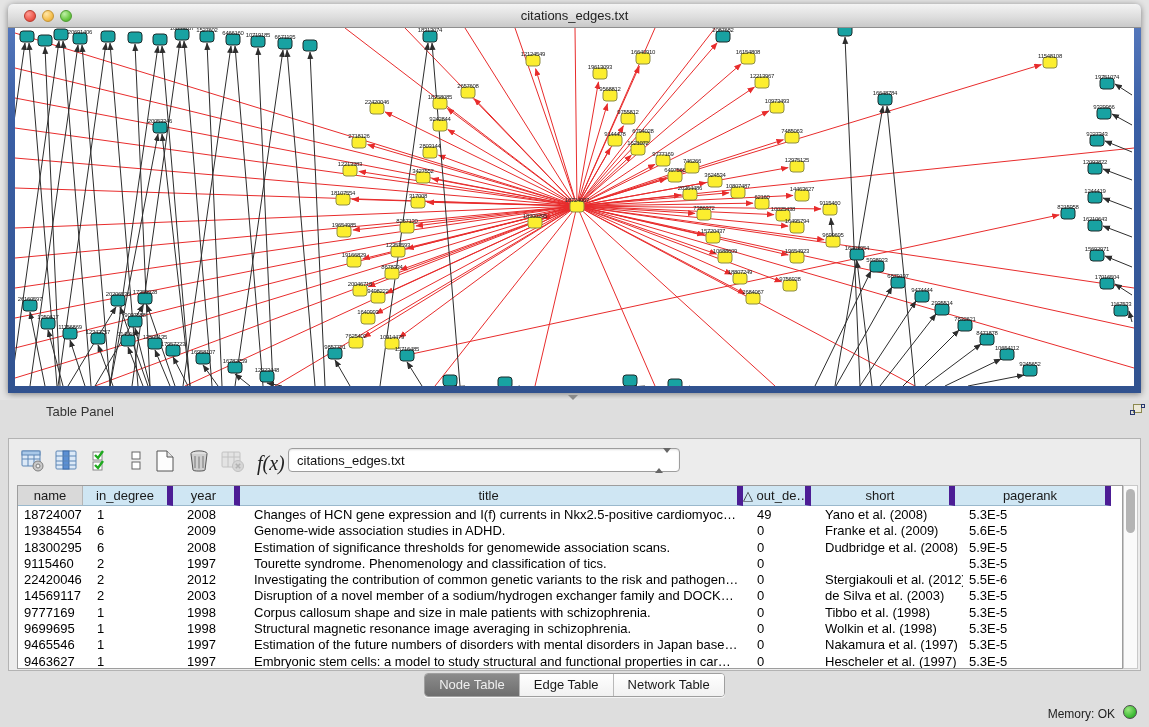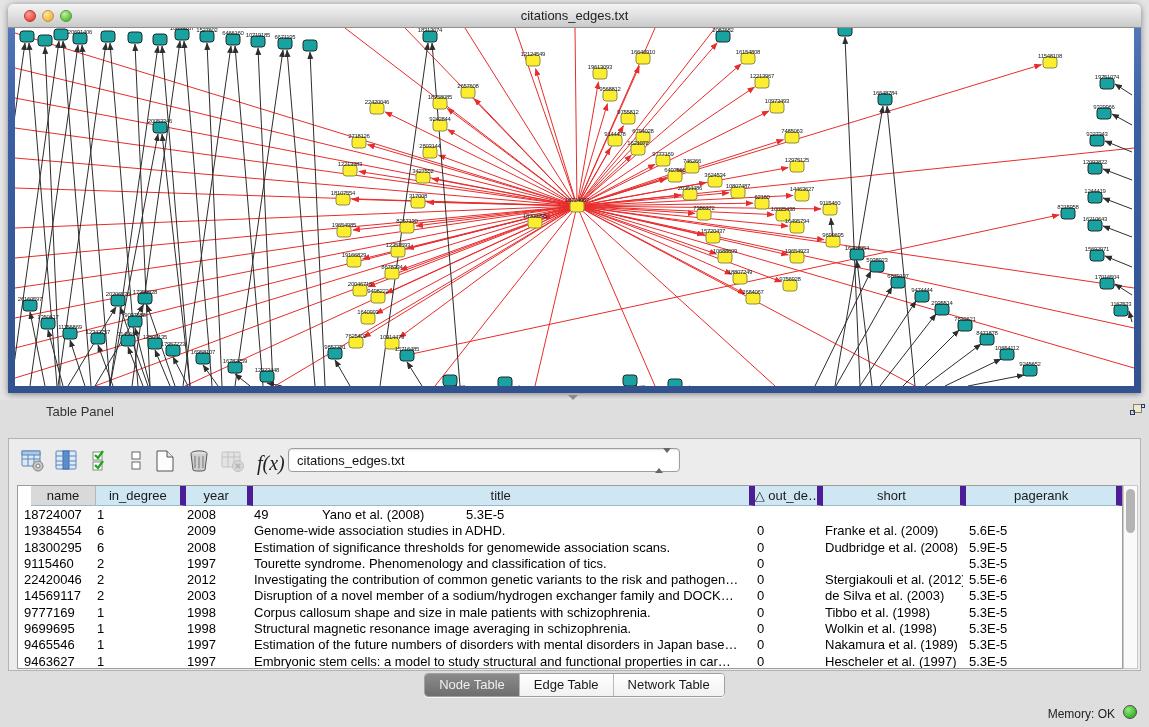--- a/index.html
+++ b/index.html
@@ -536,33 +536,34 @@
       </span>
       <span class="tbicon fx" style="left:248px; top:13px">f(x)</span>
 
       <div class="combo">
         <span>citations_edges.txt</span>
         <span class="arrows"><span class="up"></span><span class="down"></span></span>
       </div>
 
       <div class="tablewrap">
         <div class="thead" id="thead">
-            <div class="th gray" style="width: 65px; margin-left: 13px;">name</div>
+            <div class="th gray" style="width: 65px;">name</div>
             <div class="th" style="width: 90px;">in_degree</div>
             <div class="th" style="width: 67px;">year</div>
             <div class="th" style="width: 503px;">title</div>
             <div class="th" style="width: 68px;">△ out_de…</div>
             <div class="th" style="width: 144px;">short</div>
             <div class="th" style="width: 156px;">pagerank</div>
           </div>
         <div class="tbody" id="tbody">
             <div class="trow">
               <div class="td" style="width: 73px;">18724007</div>
               <div class="td" style="width: 90px;">1</div>
               <div class="td" style="width: 67px;">2008</div>
+              <div class="td" style="width: 503px;">Changes of HCN gene expression and I(f) currents in Nkx2.5-positive cardiomyoc…</div>
               <div class="td" style="width: 68px;">49</div>
               <div class="td" style="width: 144px;">Yano et al. (2008)</div>
               <div class="td" style="width: 156px;">5.3E-5</div>
             </div>
             <div class="trow">
               <div class="td" style="width: 73px;">19384554</div>
               <div class="td" style="width: 90px;">6</div>
               <div class="td" style="width: 67px;">2009</div>
               <div class="td" style="width: 503px;">Genome-wide association studies in ADHD.</div>
               <div class="td" style="width: 68px;">0</div>
@@ -622,21 +623,21 @@
               <div class="td" style="width: 68px;">0</div>
               <div class="td" style="width: 144px;">Wolkin et al. (1998)</div>
               <div class="td" style="width: 156px;">5.3E-5</div>
             </div>
             <div class="trow">
               <div class="td" style="width: 73px;">9465546</div>
               <div class="td" style="width: 90px;">1</div>
               <div class="td" style="width: 67px;">1997</div>
               <div class="td" style="width: 503px;">Estimation of the future numbers of disorders with mental disorders in Japan base…</div>
               <div class="td" style="width: 68px;">0</div>
-              <div class="td" style="width: 144px;">Nakamura et al. (1989)</div>
+              <div class="td" style="width: 144px;">Nakamura et al. (1997)</div>
               <div class="td" style="width: 156px;">5.3E-5</div>
             </div>
             <div class="trow">
               <div class="td" style="width: 73px;">9463627</div>
               <div class="td" style="width: 90px;">1</div>
               <div class="td" style="width: 67px;">1997</div>
               <div class="td" style="width: 503px;">Embryonic stem cells: a model to study structural and functional properties in car…</div>
               <div class="td" style="width: 68px;">0</div>
               <div class="td" style="width: 144px;">Hescheler et al. (1997)</div>
               <div class="td" style="width: 156px;">5.3E-5</div>

